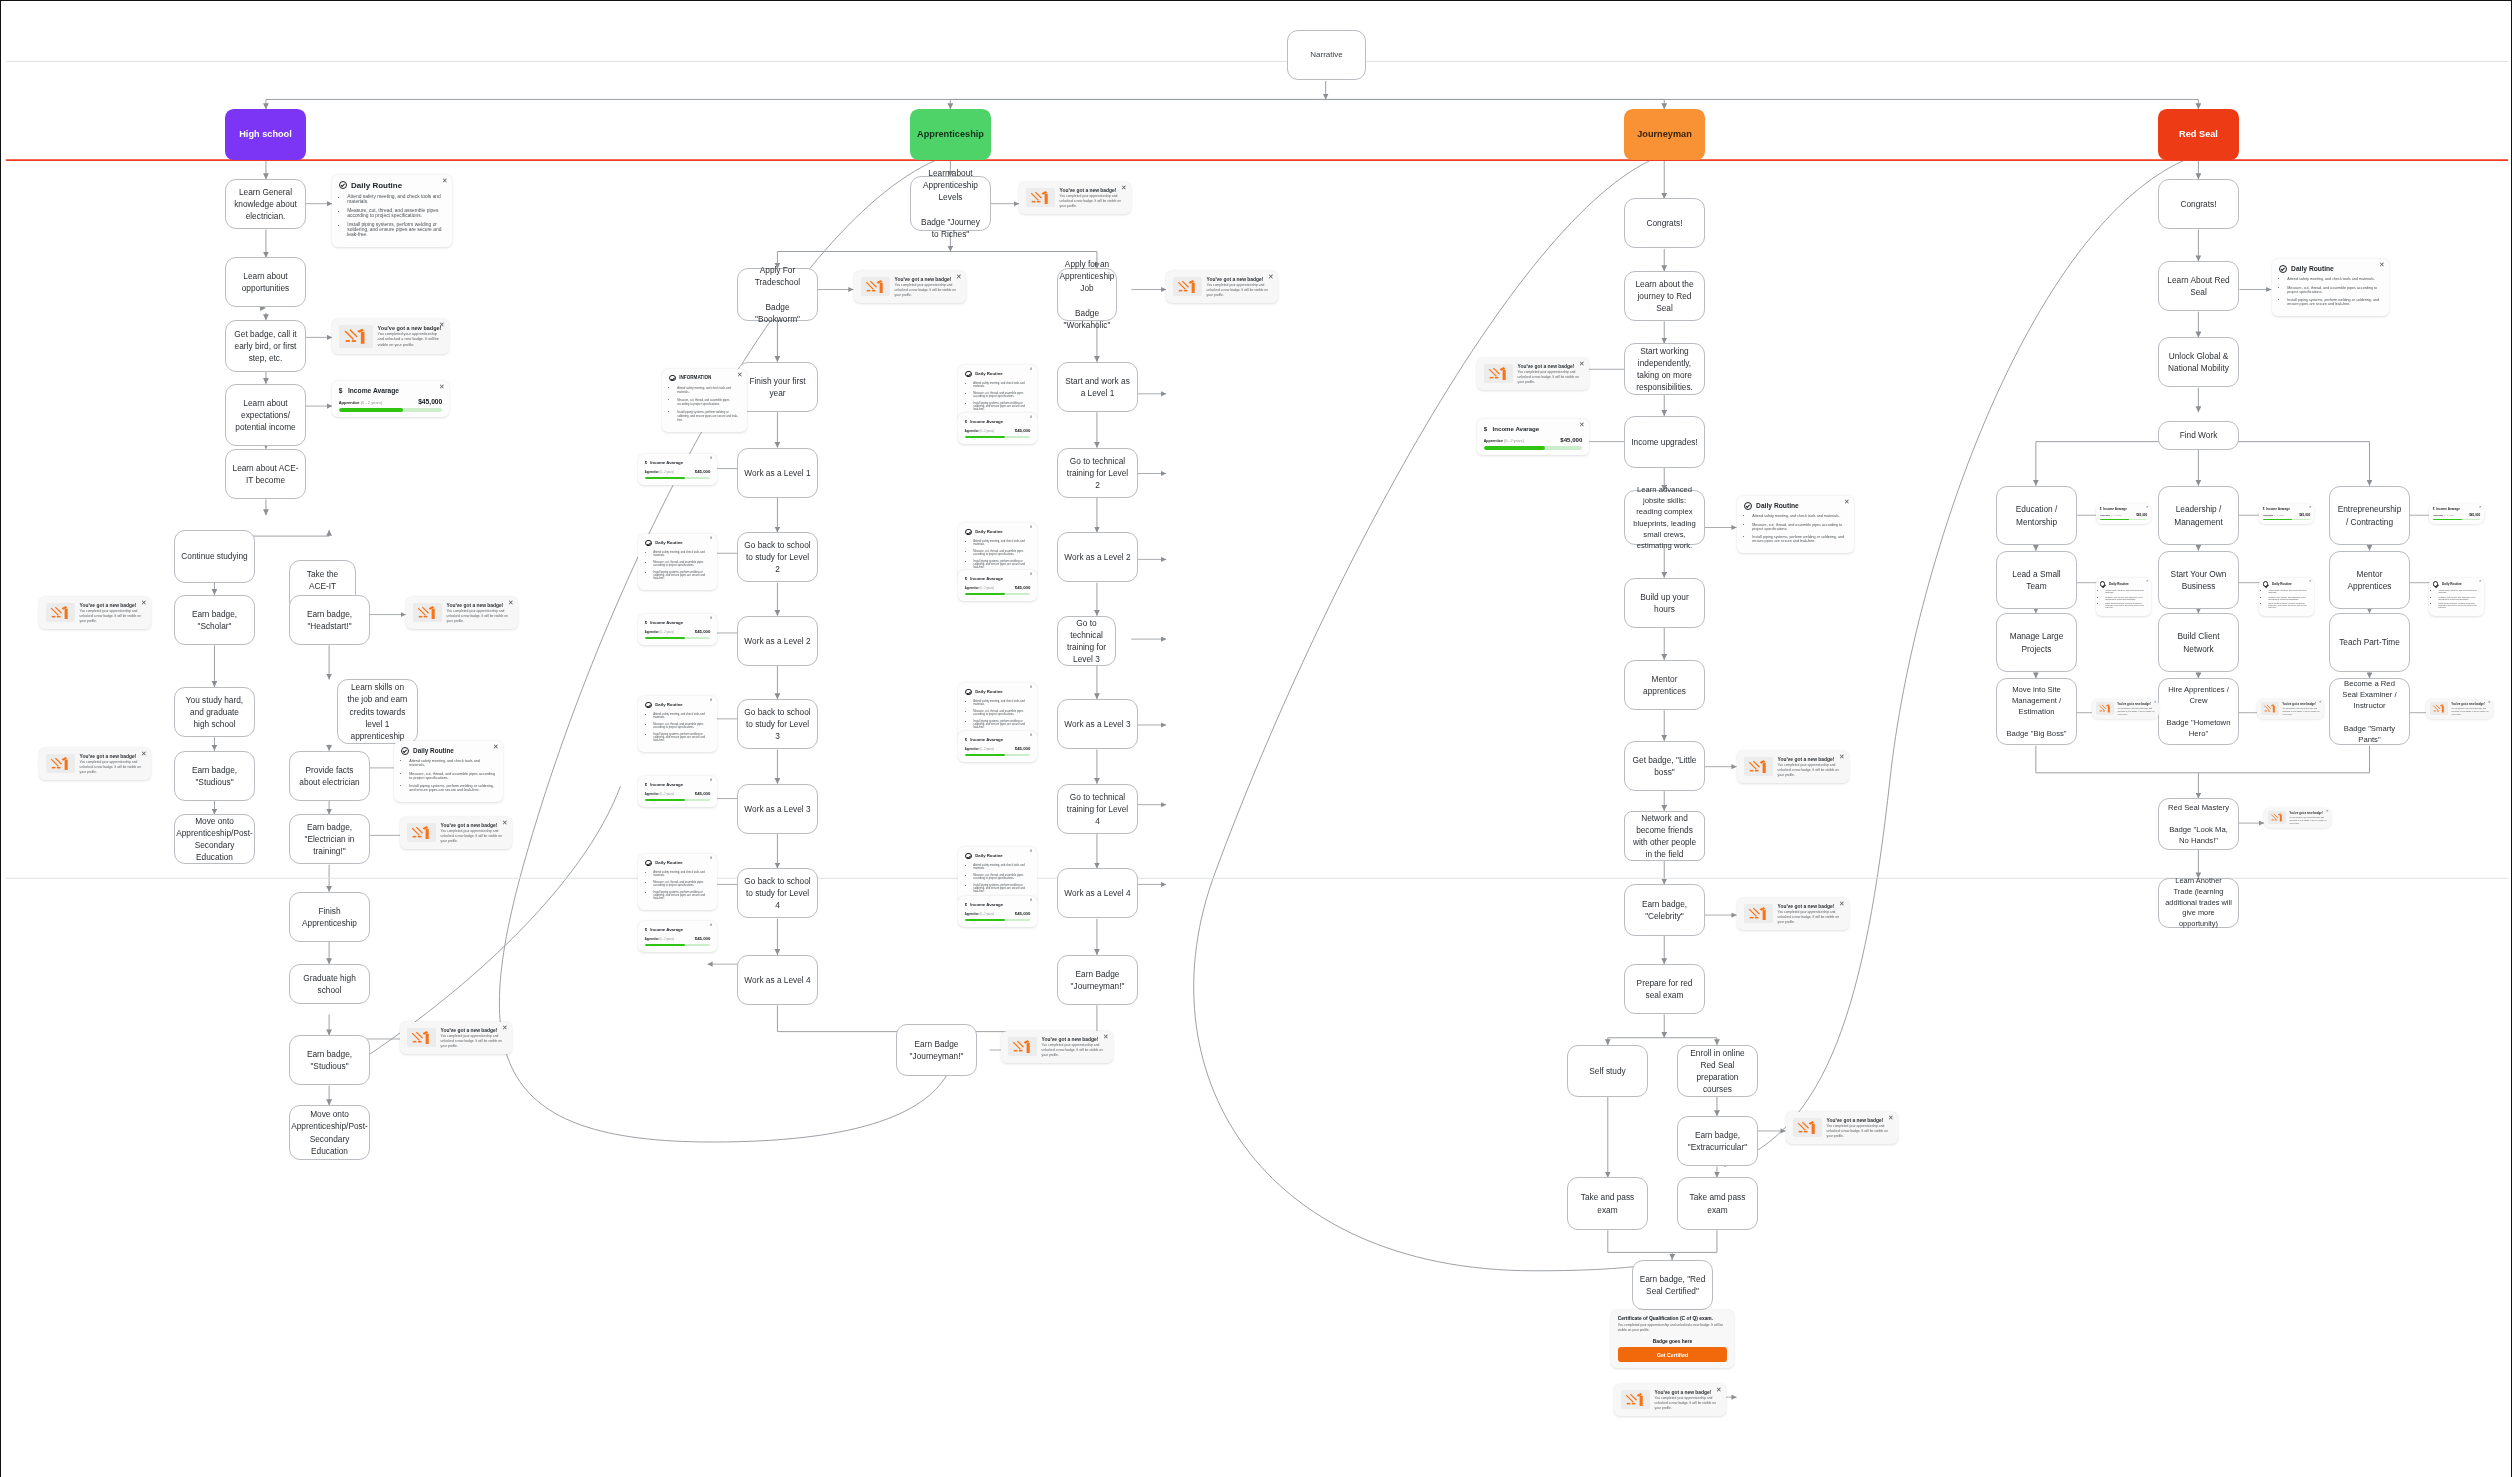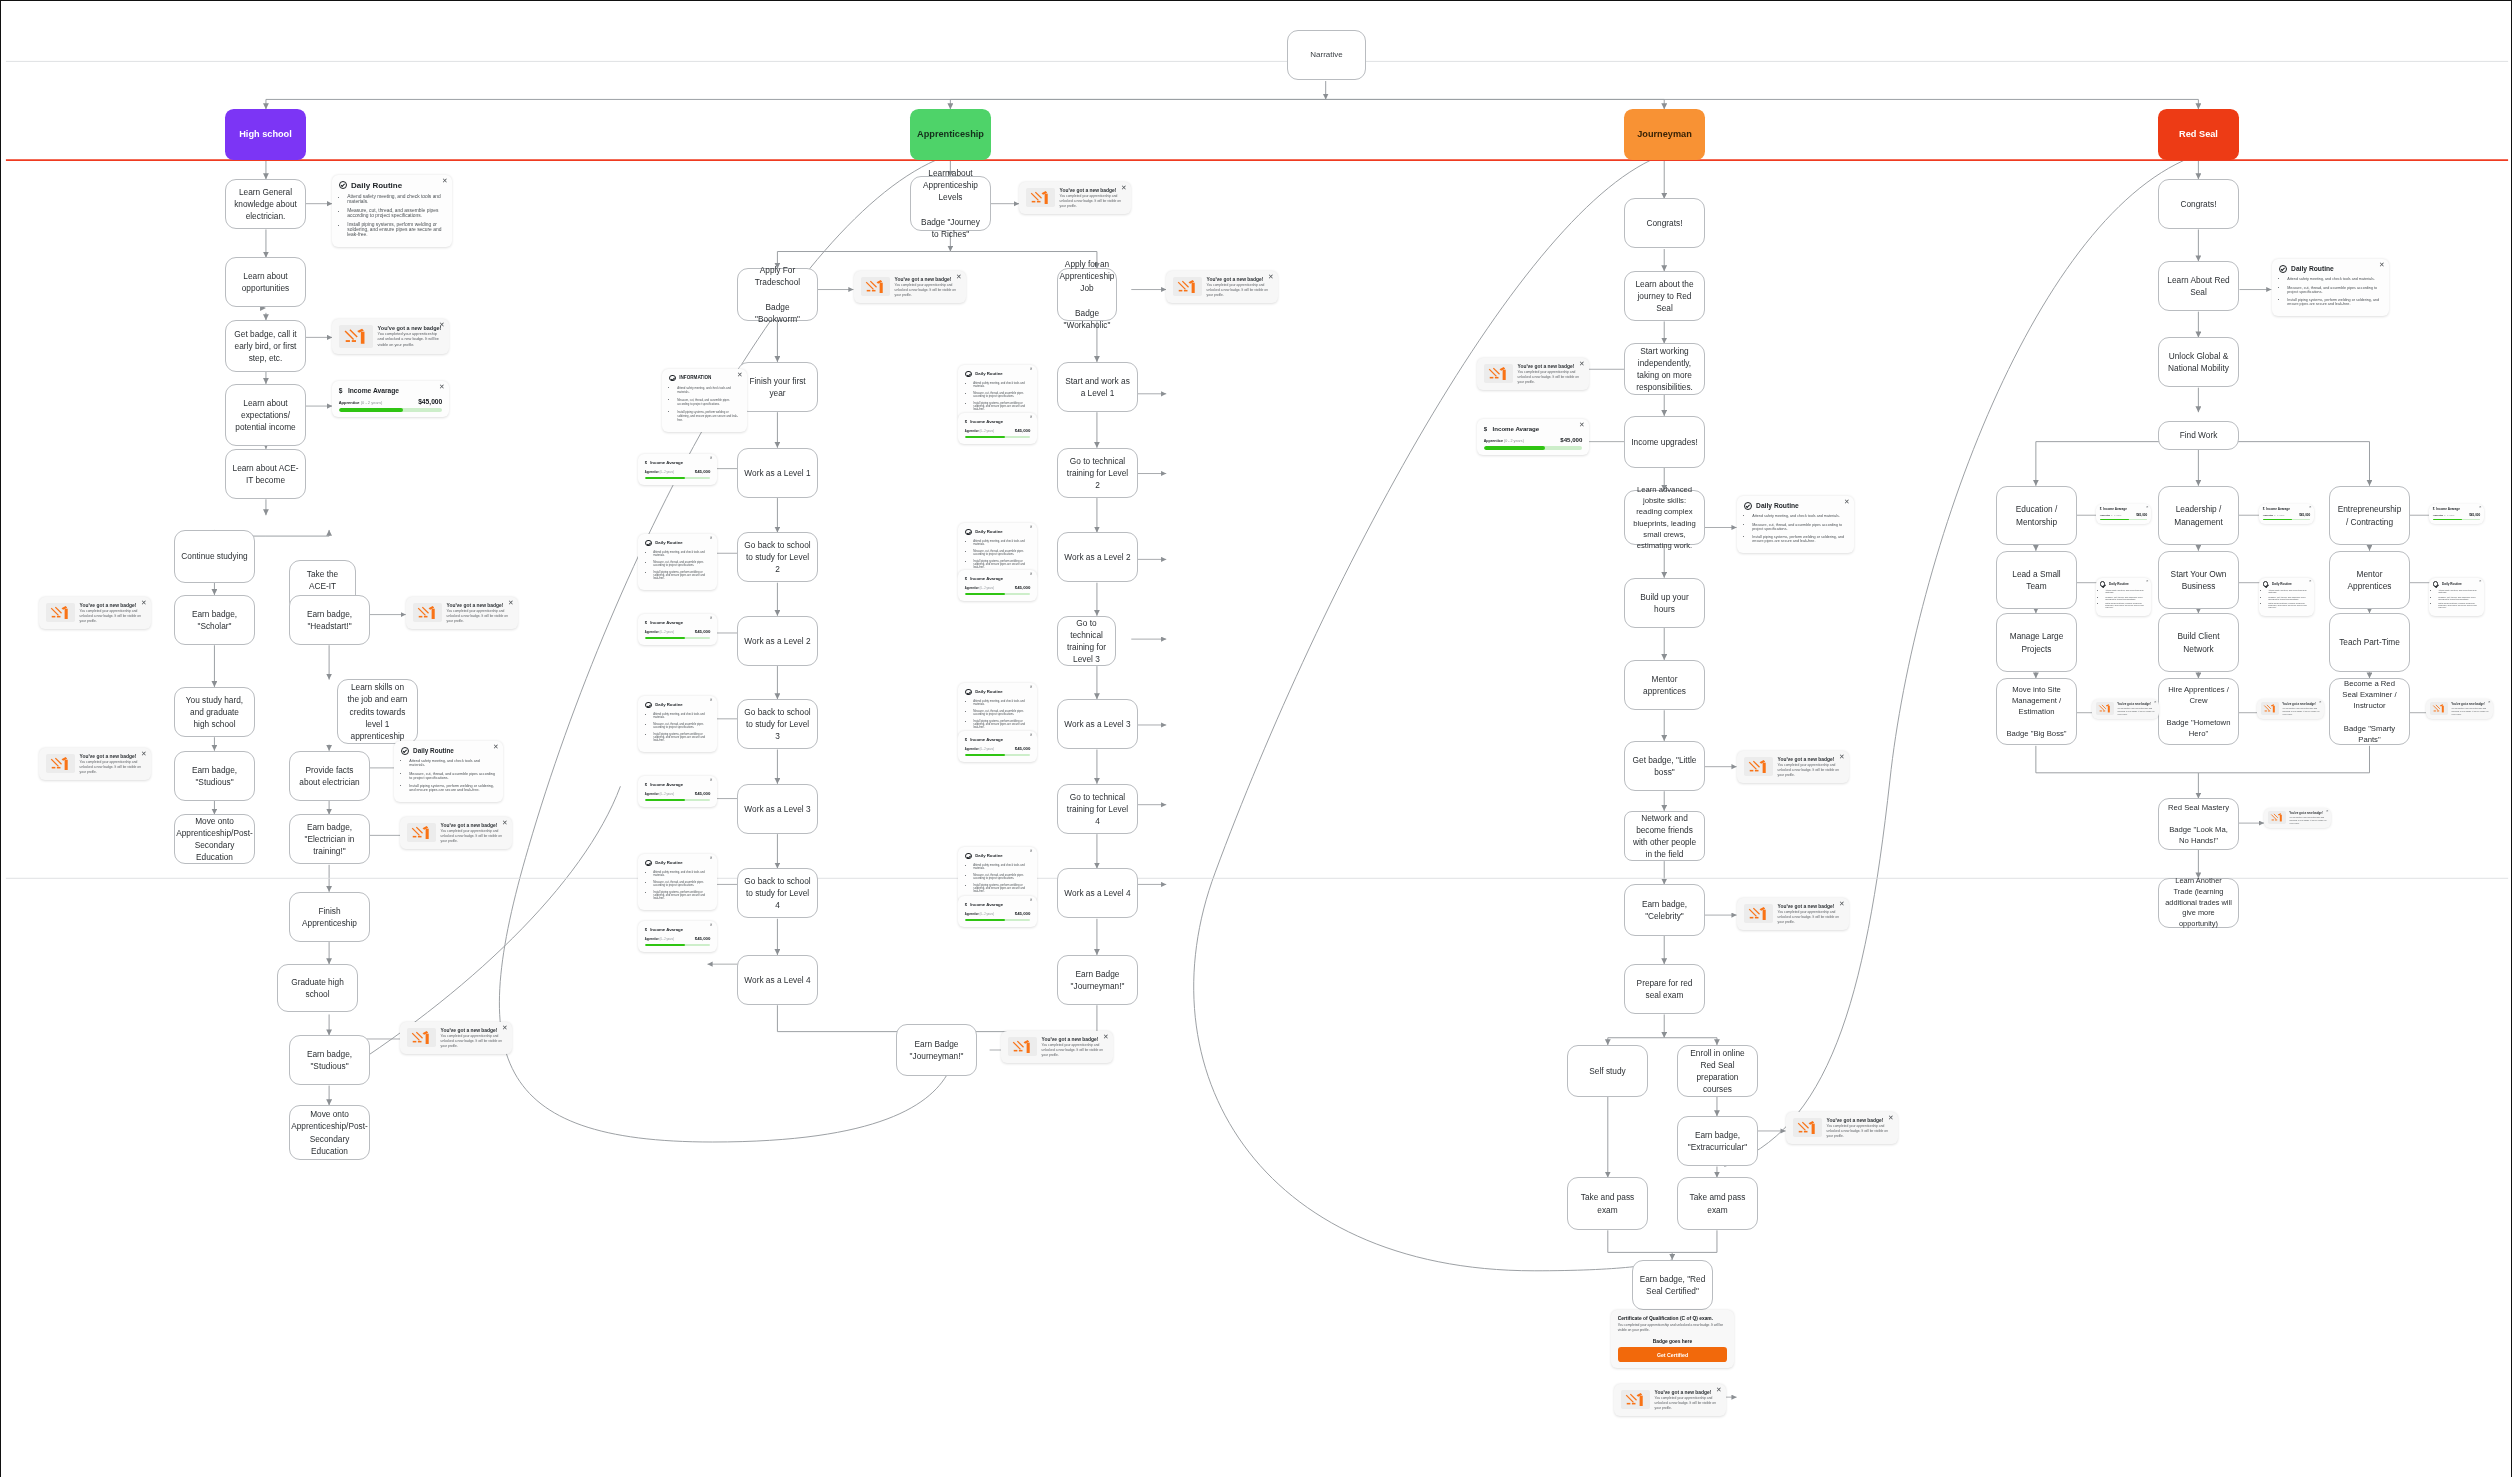--- a/index.html
+++ b/index.html
@@ -260,21 +260,21 @@
   <div class="node" style="left:173px;top:594px;width:81px;height:50px;"><span>Earn badge, "Scholar"</span></div>
   <div class="node" style="left:288px;top:594px;width:81px;height:50px;"><span>Earn badge, "Headstart!"</span></div>
   <div class="node" style="left:173px;top:686px;width:81px;height:50px;"><span>You study hard, and graduate high school</span></div>
   <div class="node" style="left:288px;top:678px;width:81px;height:65px;margin-left:48px;"><span>Learn skills on the job and earn credits towards level 1 apprenticeship</span></div>
   <div class="node" style="left:173px;top:750px;width:81px;height:50px;"><span>Earn badge, "Studious"</span></div>
   <div class="node" style="left:288px;top:750px;width:81px;height:50px;"><span>Provide facts about electrician</span></div>
   <div class="node" style="left:173px;top:813px;width:81px;height:50px;"><span>Move onto Apprenticeship/Post-Secondary Education</span></div>
   <div class="node" style="left:288px;top:813px;width:81px;height:50px;"><span>Earn badge, "Electrician in training!"</span></div>
 
   <div class="node" style="left:288px;top:891px;width:81px;height:50px;"><span>Finish Apprenticeship</span></div>
-  <div class="node" style="left:276px;top:963px;width:81px;height:48px;"><span>Graduate high school</span></div>
+  <div class="node" style="left:288px;top:963px;width:81px;height:40px;"><span>Graduate high school</span></div>
   <div class="node" style="left:288px;top:1034px;width:81px;height:50px;"><span>Earn badge, "Studious"</span></div>
   <div class="node" style="left:288px;top:1104px;width:81px;height:55px;"><span>Move onto Apprenticeship/Post-Secondary Education</span></div>
 
   <div class="node" style="left:909px;top:175px;width:81px;height:55px;"><span>Learn about
 Apprenticeship Levels
 
 Badge "Journey to Riches"</span></div>
   <div class="node" style="left:736px;top:267px;width:81px;height:53px;"><span>Apply For Tradeschool
 
 Badge "Bookworm"</span></div>

